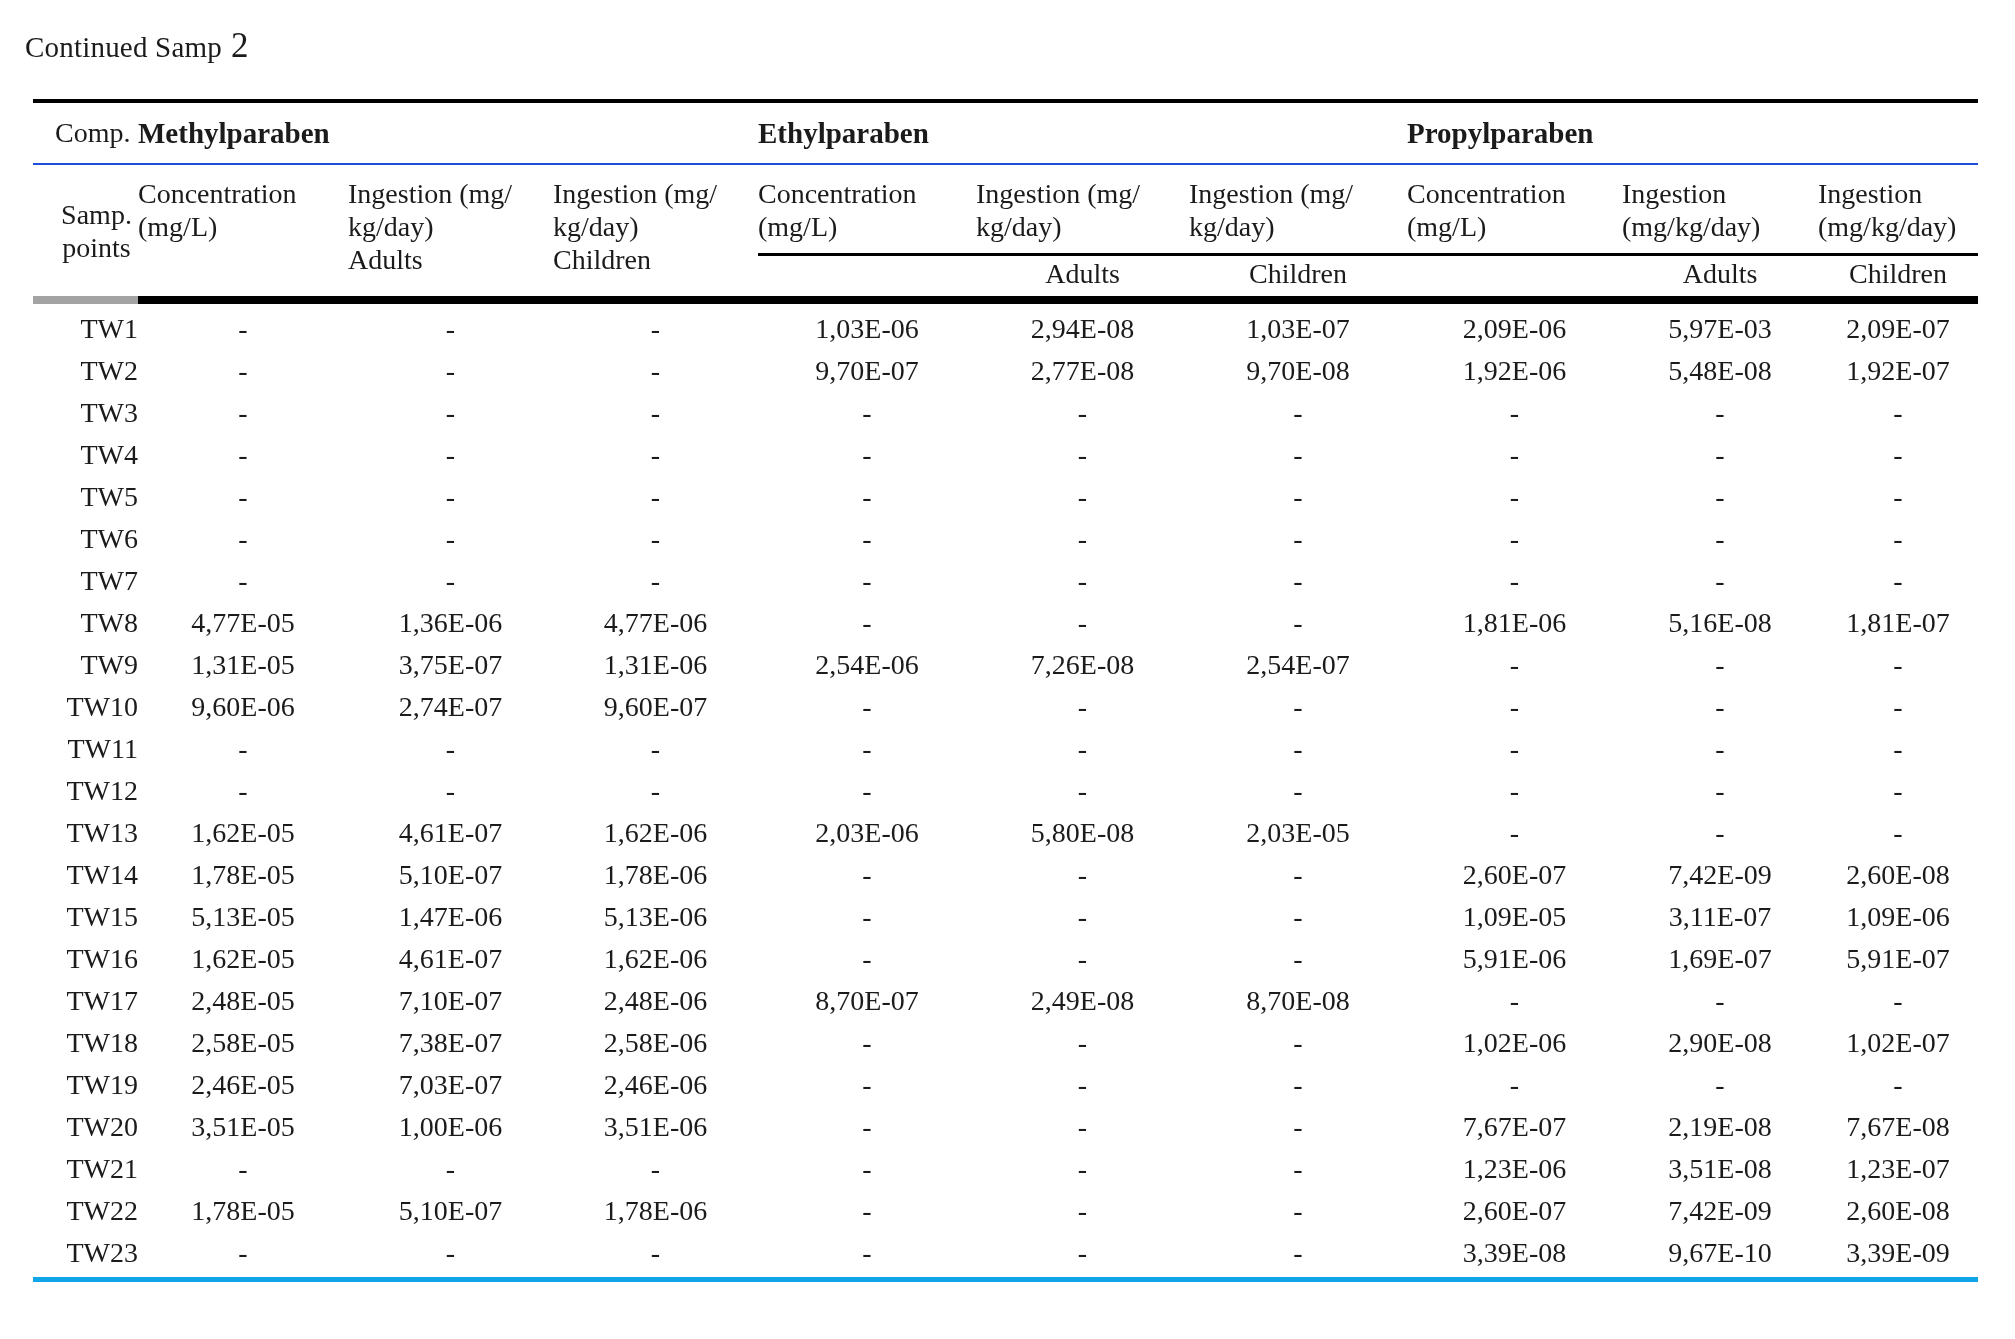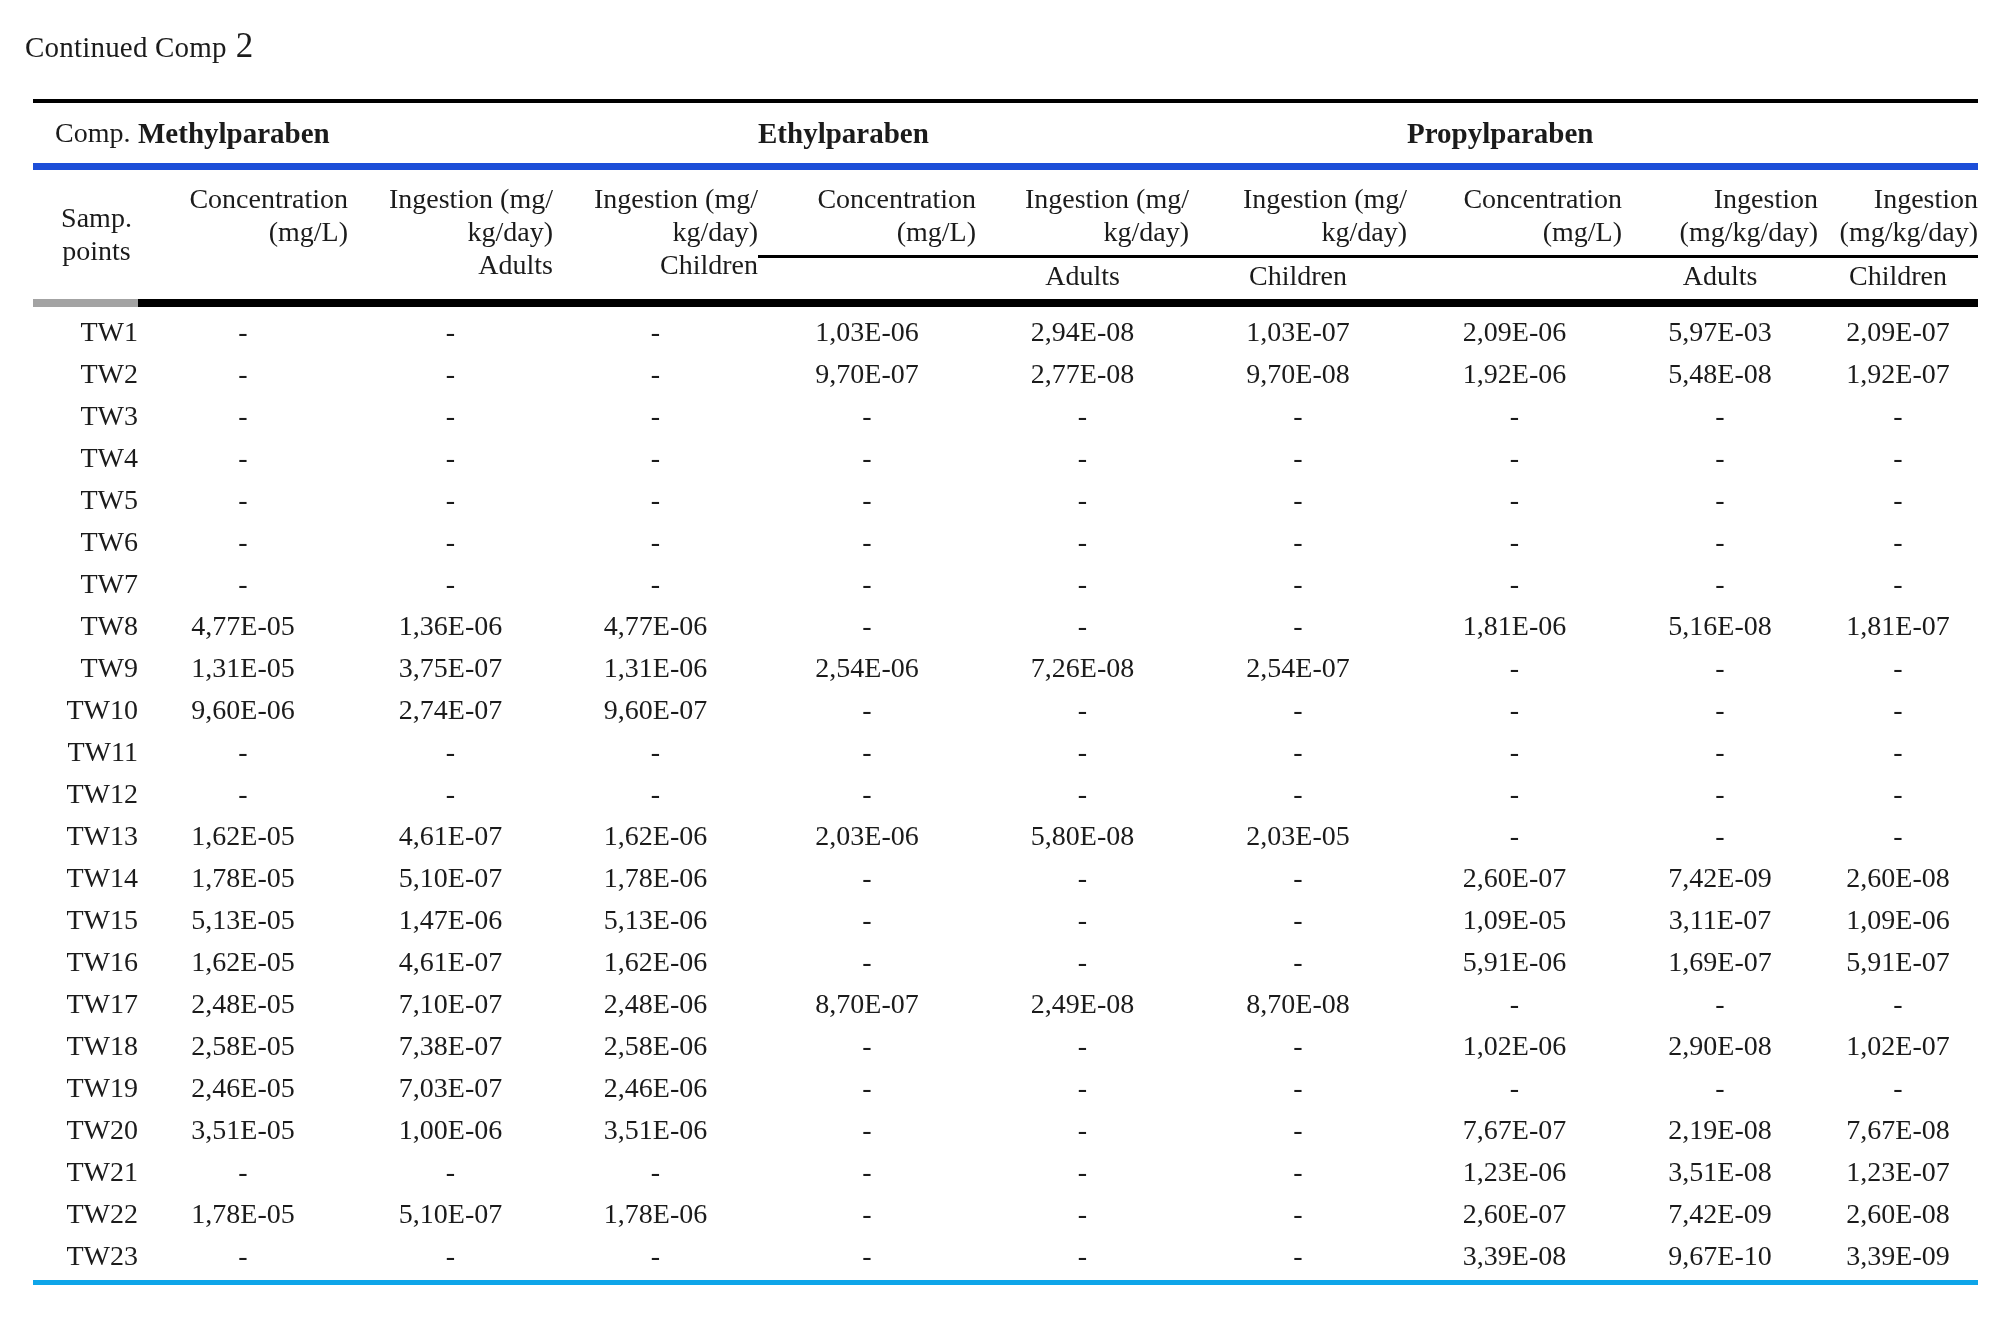--- a/index.html
+++ b/index.html
@@ -23,32 +23,32 @@
   table.results {
     border-collapse: collapse;
     table-layout: fixed;
     width: 1945px;
     margin: 32px 0 0 33px;
   }
   th, td { padding: 0; font-weight: normal; }
   
   tr.r1 th {
     border-top: 4px solid #000;
-    border-bottom: 7px solid #1d4ed8;
+    border-bottom: 2px solid #1d4ed8;
     height: 60px;
     font-size: 28px;
     vertical-align: middle;
   }
   tr.r1 th.group { font-weight: bold; font-size: 29px; text-align: left; }
   tr.r1 th.comp { text-align: left; padding-left: 22px; }
   
   tr.r2 th {
     font-size: 28px;
     line-height: 33px;
-    text-align: right;
+    text-align: left;
     white-space: pre-line;
     vertical-align: top;
     padding-top: 12px;
   }
   tr.r2 { height: 90px; }
   tr.r2 th.samp {
     text-align: center;
     padding-left: 22px;
     padding-top: 0;
     vertical-align: middle;
@@ -79,21 +79,21 @@
   }
   tbody tr:first-child td { padding-top: 9px; }
   tbody tr:last-child td { border-bottom: 5px solid #0ea5e9; padding-bottom: 9px; }
 </style>
 </head>
 <body>
 
 <div class="page">
 
   <div class="title">
-    <span>Continued Comp</span><span class="num">2</span>
+    <span>Continued Samp</span><span class="num">2</span>
   </div>
 
   <table class="results">
     <colgroup>
       <col style="width:105px">
         <col style="width:210px">
         <col style="width:205px">
         <col style="width:205px">
       <col style="width:218px">
         <col style="width:213px">

